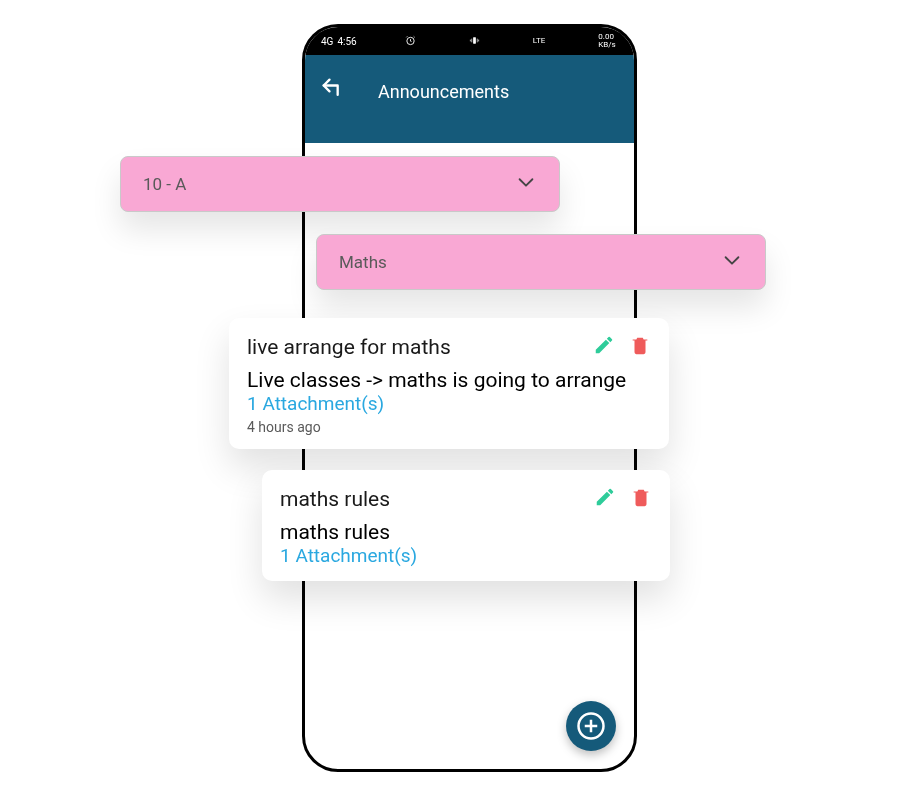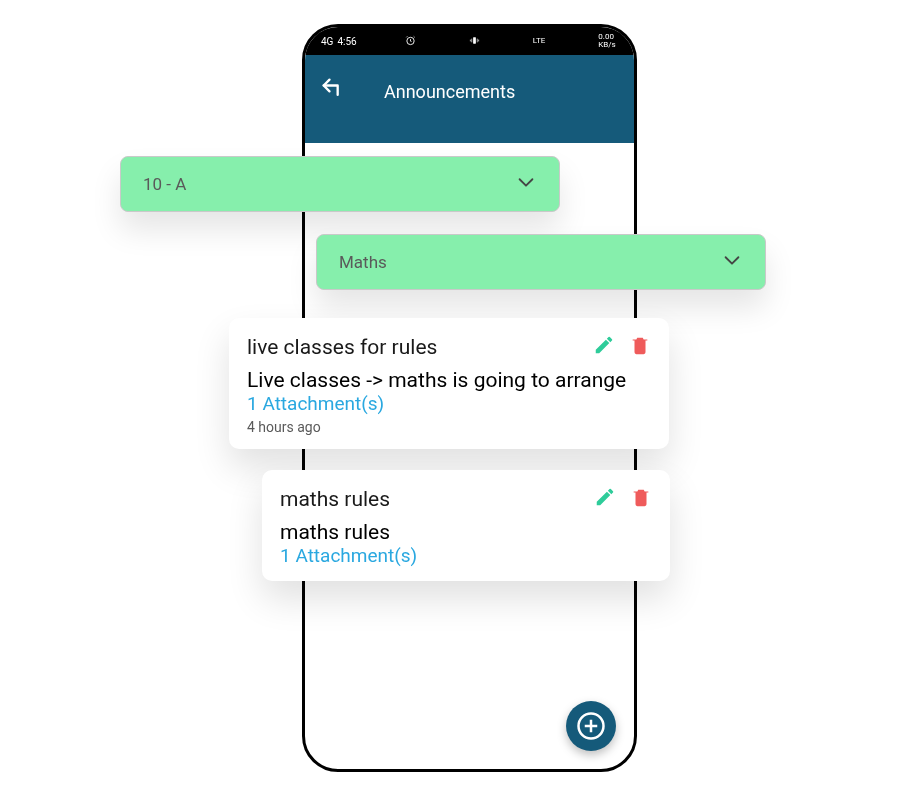--- a/index.html
+++ b/index.html
@@ -33,28 +33,28 @@
   }
   .status-left { display: flex; align-items: center; gap: 4px; }
   .status-right { display: flex; align-items: center; gap: 5px; }
   .status-right span { font-size: 8px; line-height: 1; padding-left: 48px; }
   .header {
     height: 88px;
     background: #155a7a;
     display: flex;
     align-items: center;
     padding: 0 14px 16px 14px;
-    gap: 27px;
+    gap: 21px;
   }
   .back-arrow { color: #fff; }
   .header-title { color: #fff; font-size: 18px; font-weight: 400; margin-left: 10px; }
   .dropdown {
     position: absolute;
     height: 56px;
-    background: #86efac;
+    background: #f9a8d4;
     border: 1px solid #c9c9c9;
     border-radius: 8px;
     display: flex;
     align-items: center;
     justify-content: space-between;
     padding: 0 22px;
     box-shadow: 0 18px 30px rgba(0,0,0,0.10);
     cursor: pointer;
   }
   .dropdown-1 { left: 120px; top: 156px; width: 440px; }
@@ -161,21 +161,21 @@
   <span class="dropdown-label">Maths</span>
   <span class="chevron">
     <svg width="22" height="22" viewBox="0 0 24 24" fill="none" stroke="#444" stroke-width="2" stroke-linecap="round" stroke-linejoin="round">
         <polyline points="5 9 12 16 19 9"></polyline>
       </svg>
   </span>
 </div>
 
 <div class="card card-1">
   <div class="card-title-row">
-    <span class="card-title">live classes for rules</span>
+    <span class="card-title">live arrange for maths</span>
     <div class="card-actions">
       <span>
         <svg width="22" height="22" viewBox="0 0 24 24" fill="#2ecc9a">
             <path d="M3 17.25V21h3.75L17.81 9.94l-3.75-3.75L3 17.25zM20.71 7.04a1 1 0 0 0 0-1.41l-2.34-2.34a1 1 0 0 0-1.41 0l-1.83 1.83 3.75 3.75 1.83-1.83z"></path>
           </svg>
       </span>
       <span>
         <svg width="22" height="22" viewBox="0 0 24 24" fill="#ef5b5b">
             <path d="M6 7h12v13a2 2 0 0 1-2 2H8a2 2 0 0 1-2-2V7zM9 4h6l1 2H8l1-2zM4 6h16v1H4z"></path>
           </svg>

